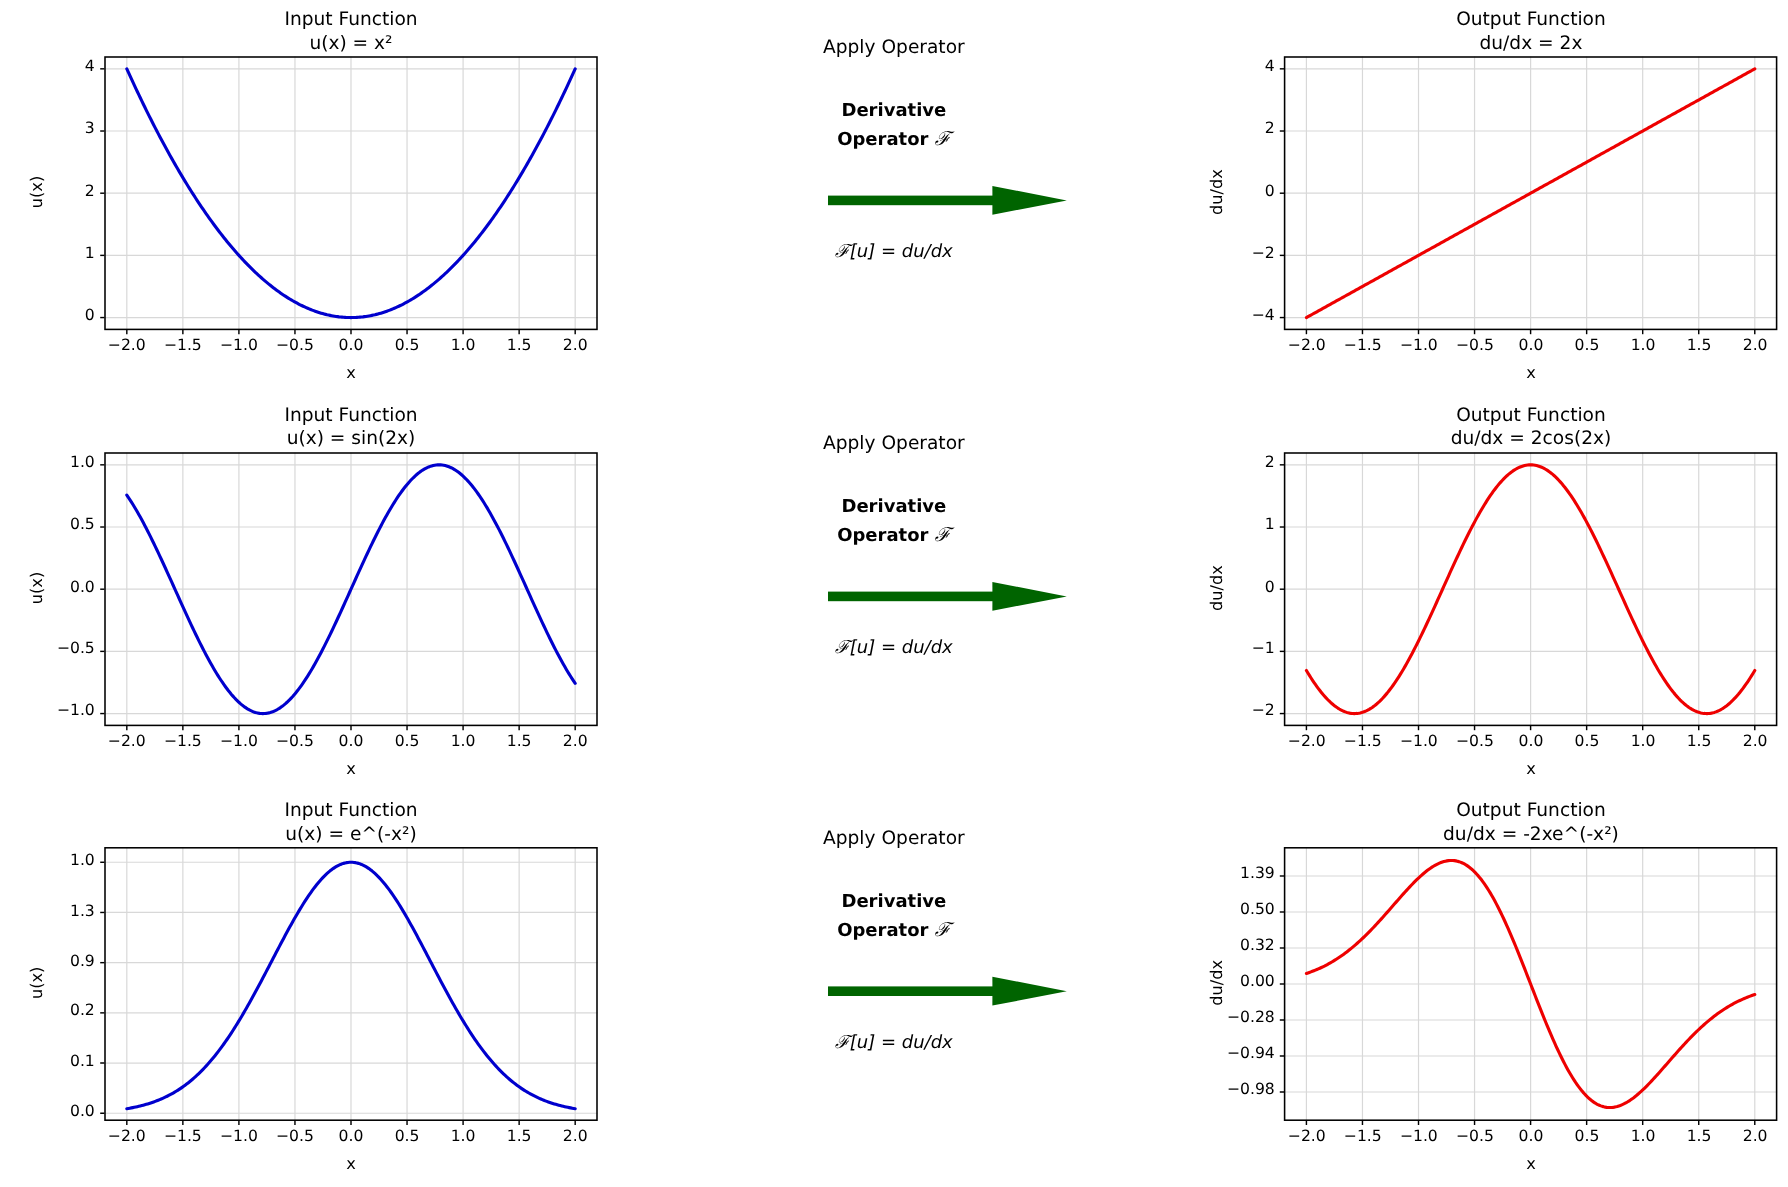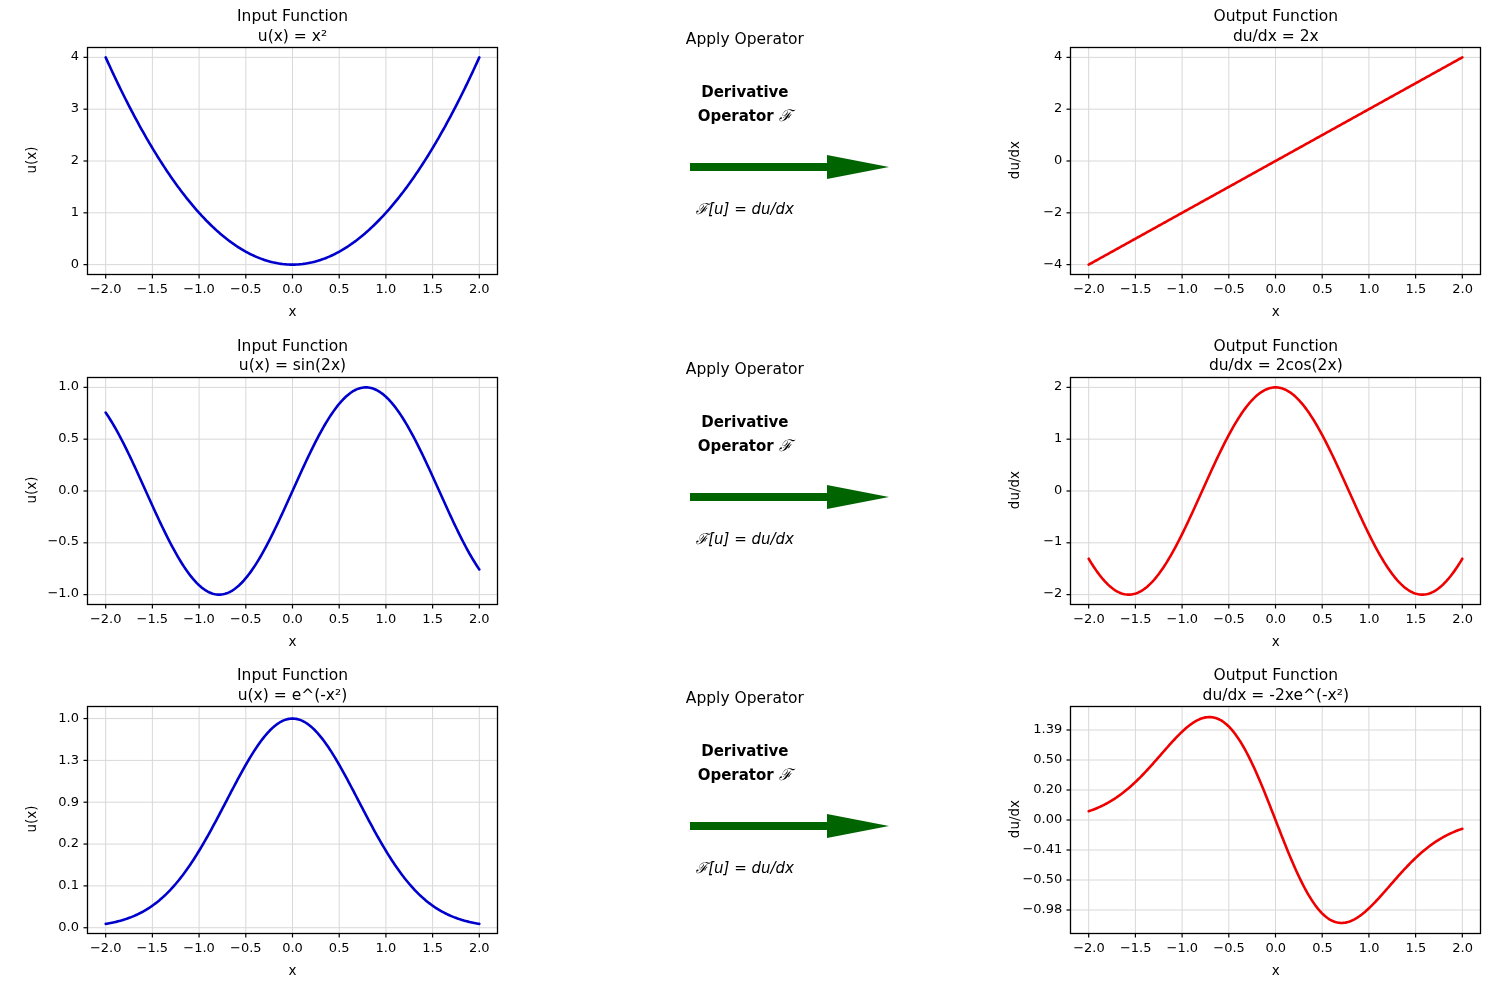--- a/index.html
+++ b/index.html
@@ -551,24 +551,24 @@
           <div class="ticklabel xtick-label" style="left: -11.3182px; top: 234px; width: 60px;">−2.0</div>
           <div class="ticklabel xtick-label" style="left: 35.3864px; top: 234px; width: 60px;">−1.5</div>
           <div class="ticklabel xtick-label" style="left: 82.0909px; top: 234px; width: 60px;">−1.0</div>
           <div class="ticklabel xtick-label" style="left: 128.795px; top: 234px; width: 60px;">−0.5</div>
           <div class="ticklabel xtick-label" style="left: 175.5px; top: 234px; width: 60px;">0.0</div>
           <div class="ticklabel xtick-label" style="left: 222.205px; top: 234px; width: 60px;">0.5</div>
           <div class="ticklabel xtick-label" style="left: 268.909px; top: 234px; width: 60px;">1.0</div>
           <div class="ticklabel xtick-label" style="left: 315.614px; top: 234px; width: 60px;">1.5</div>
           <div class="ticklabel xtick-label" style="left: 362.318px; top: 234px; width: 60px;">2.0</div>
           <div class="ticklabel ytick-label" style="left: -68px; top: 195px; width: 60px;">−0.98</div>
-          <div class="ticklabel ytick-label" style="left: -68px; top: 165px; width: 60px;">−0.50</div>
-          <div class="ticklabel ytick-label" style="left: -68px; top: 135px; width: 60px;">−0.41</div>
+          <div class="ticklabel ytick-label" style="left: -68px; top: 165px; width: 60px;">−0.94</div>
+          <div class="ticklabel ytick-label" style="left: -68px; top: 135px; width: 60px;">−0.28</div>
           <div class="ticklabel ytick-label" style="left: -68px; top: 105px; width: 60px;">0.00</div>
-          <div class="ticklabel ytick-label" style="left: -68px; top: 75px; width: 60px;">0.20</div>
+          <div class="ticklabel ytick-label" style="left: -68px; top: 75px; width: 60px;">0.32</div>
           <div class="ticklabel ytick-label" style="left: -68px; top: 45px; width: 60px;">0.50</div>
           <div class="ticklabel ytick-label" style="left: -68px; top: 15px; width: 60px;">1.39</div>
           <div class="xlabel" style="left: 0px; top: 256px; width: 411px;">x</div>
           <div class="ylabel" style="width: 120px; left: -116px; top: 105px;">du/dx</div>
         </div>
     </div>
   </div>
 
 </div>
 

